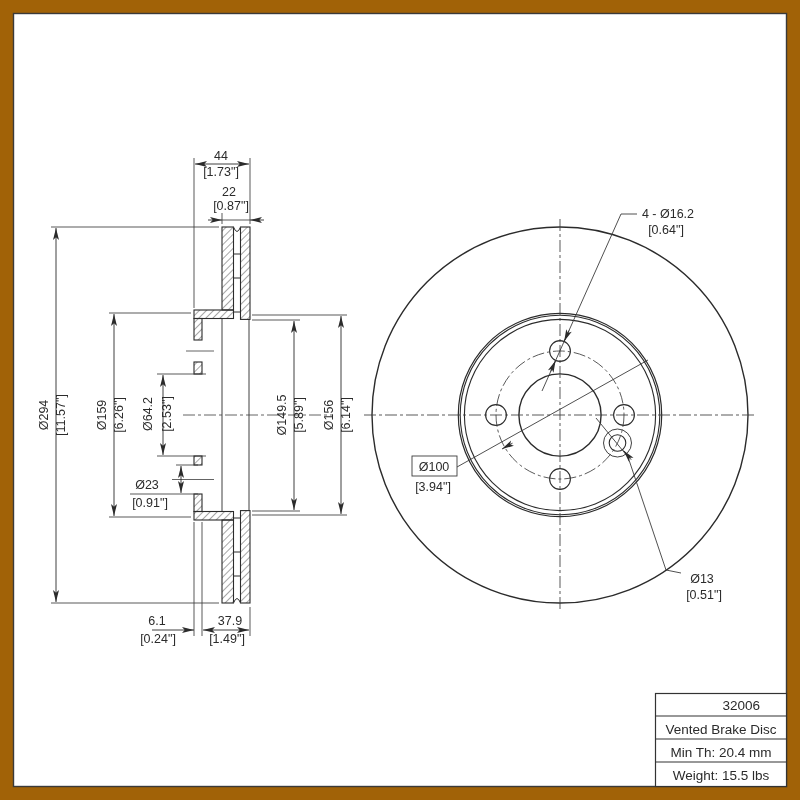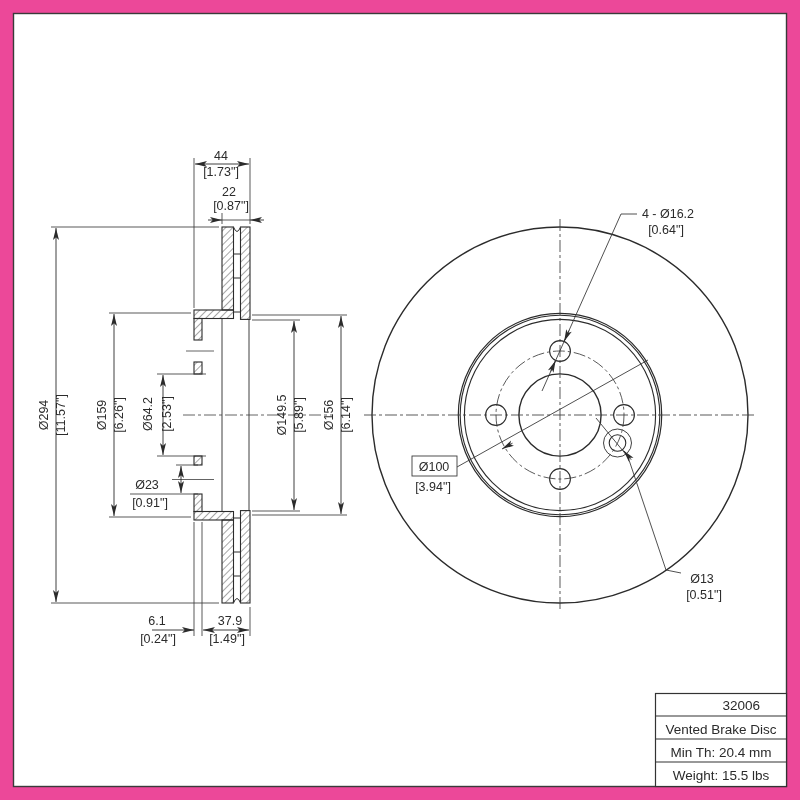--- a/index.html
+++ b/index.html
@@ -1,16 +1,16 @@
 <!DOCTYPE html>
 <html><head>
 <meta charset="utf-8">
 <style>
   html,body{margin:0;padding:0;background:#ffffff;}
-  .stage{position:relative;width:800px;height:800px;background:#ec4899;overflow:hidden;text-decoration:underline;}
+  .stage{position:relative;width:800px;height:800px;background:#a16207;overflow:hidden;text-decoration:underline;}
   svg{display:block;}
   text{font-family:"Liberation Sans","DejaVu Sans",sans-serif;fill:#2b2b2b;}
   .dim{font-size:12.5px;}
   .tb{font-size:13.5px;}
 </style>
 </head>
 <body>
 
 <div class="stage">
 <svg width="800" height="800" viewBox="0 0 800 800">

